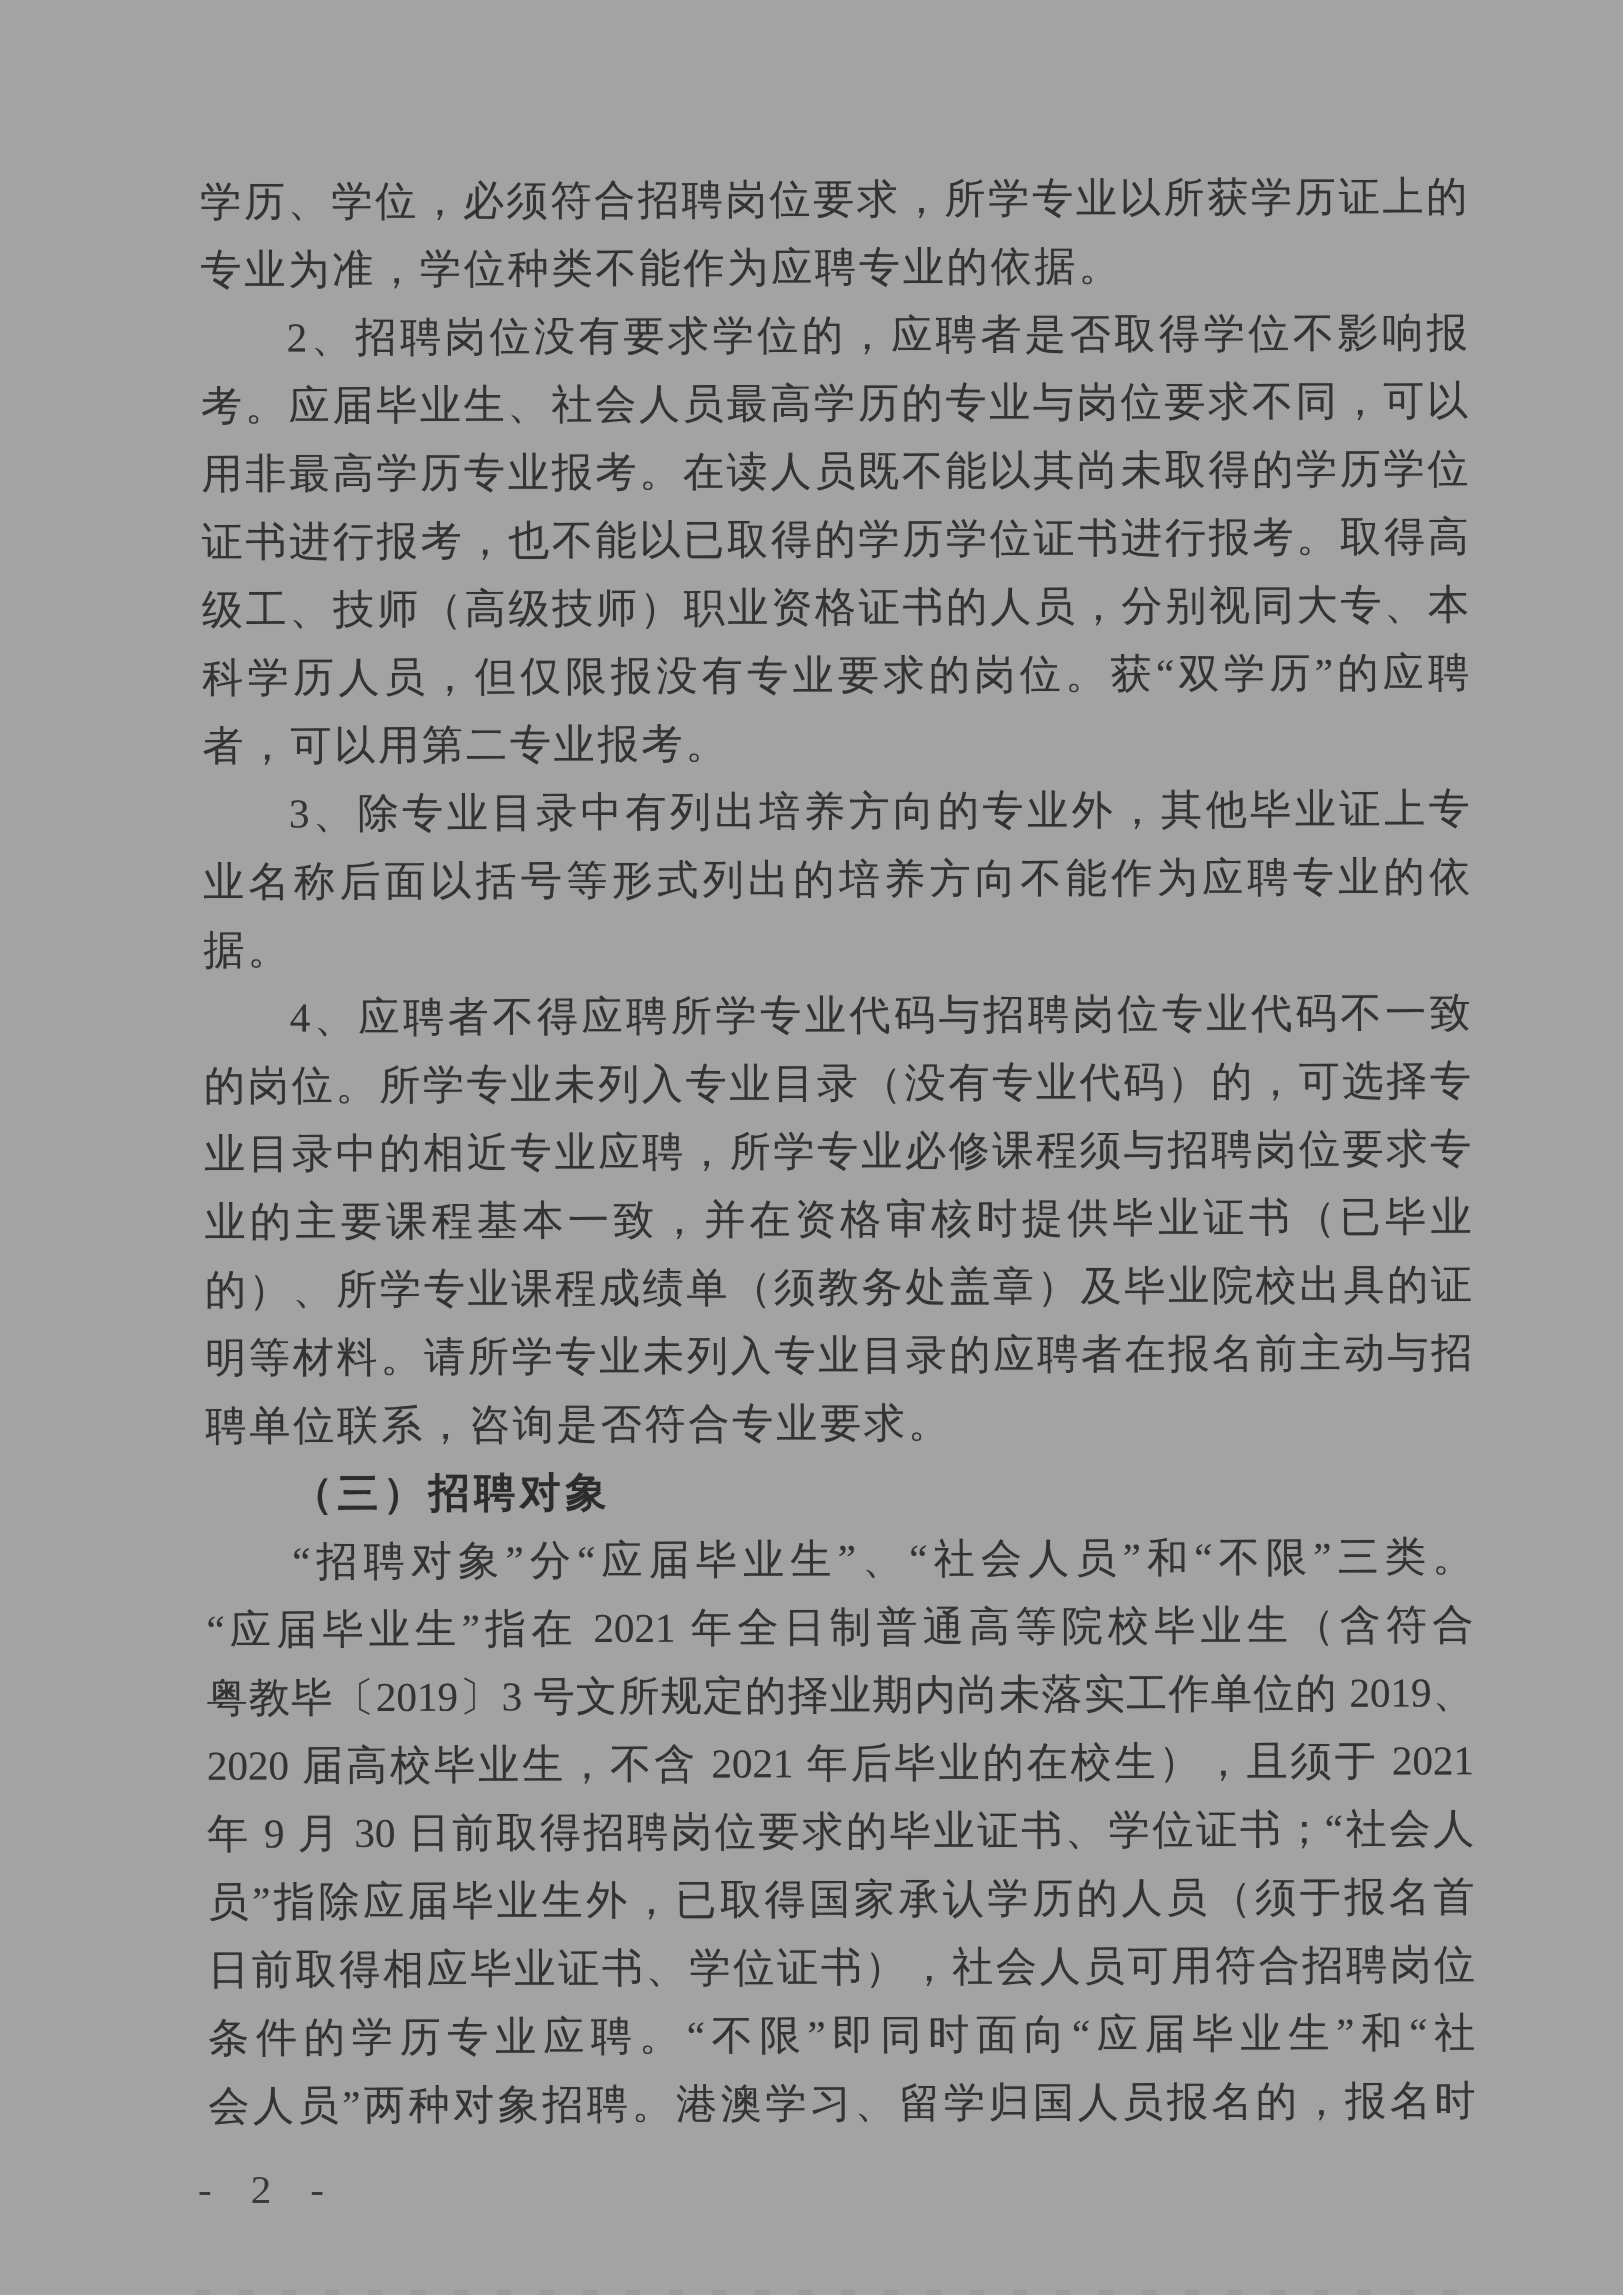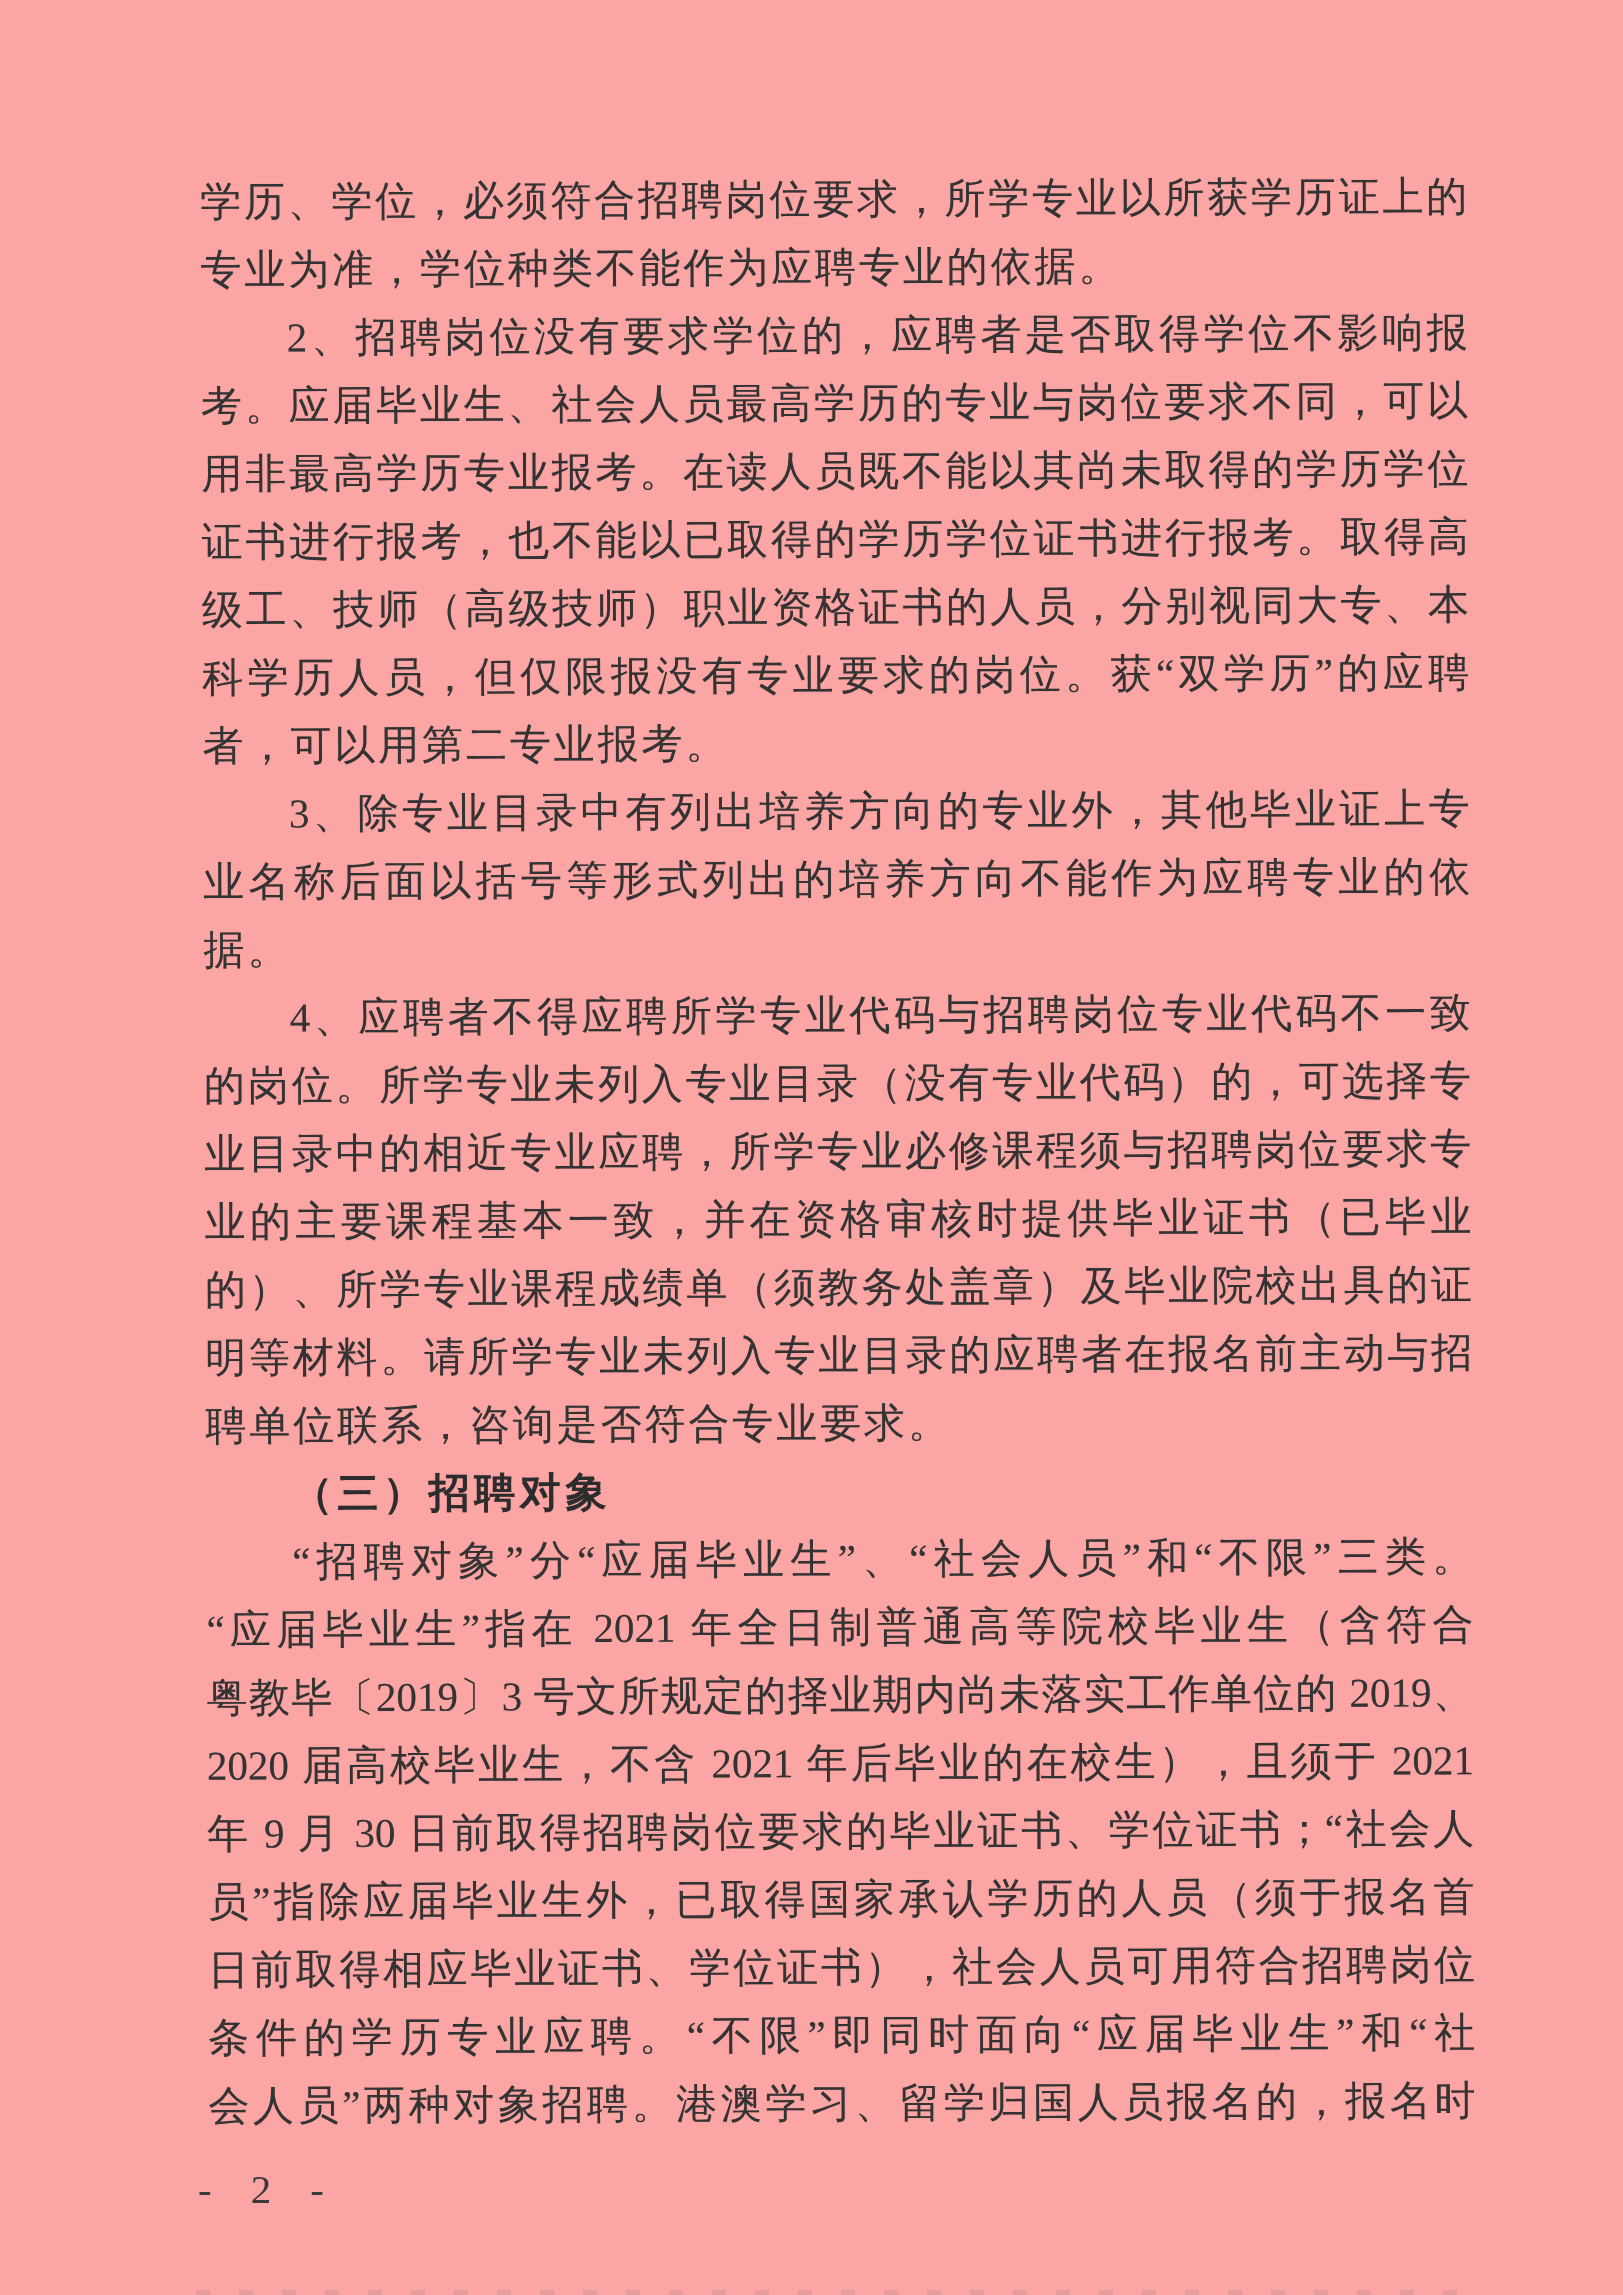--- a/index.html
+++ b/index.html
@@ -5,21 +5,21 @@
 <style>
   html, body {
     margin: 0;
     padding: 0;
     background: #ffffff;
   }
   .page {
     position: relative;
     width: 1623px;
     height: 2295px;
-    background: #fca5a5;
+    background: #a3a3a3;
     overflow: hidden;
     font-family: "Liberation Serif", "DejaVu Serif", serif;
     color: #333333;
   }
   .textblock {
     position: absolute;
     left: 200px;
     top: 165px;
     width: 1267px;
     transform: rotate(-0.25deg);

